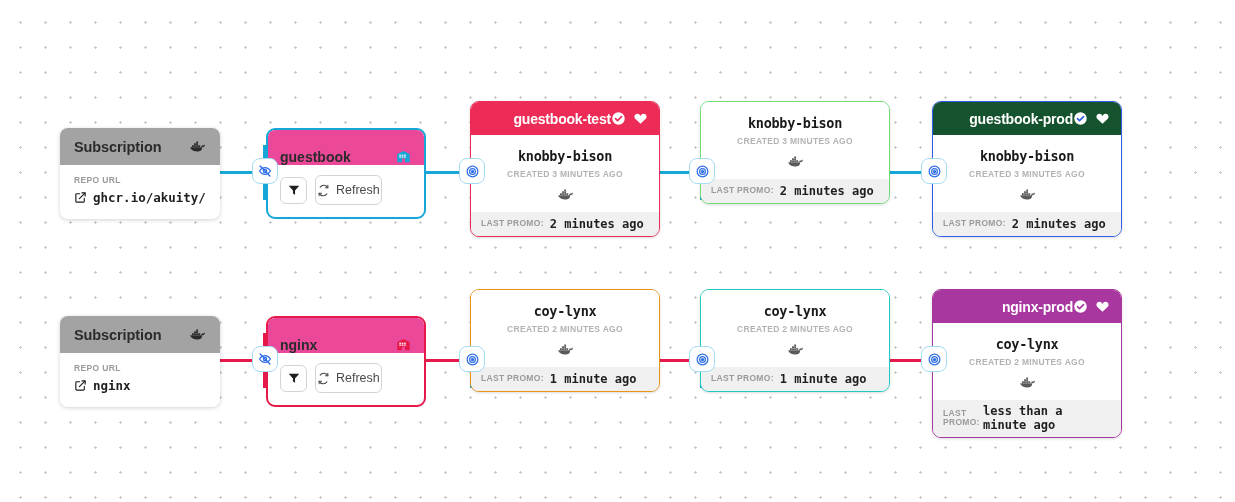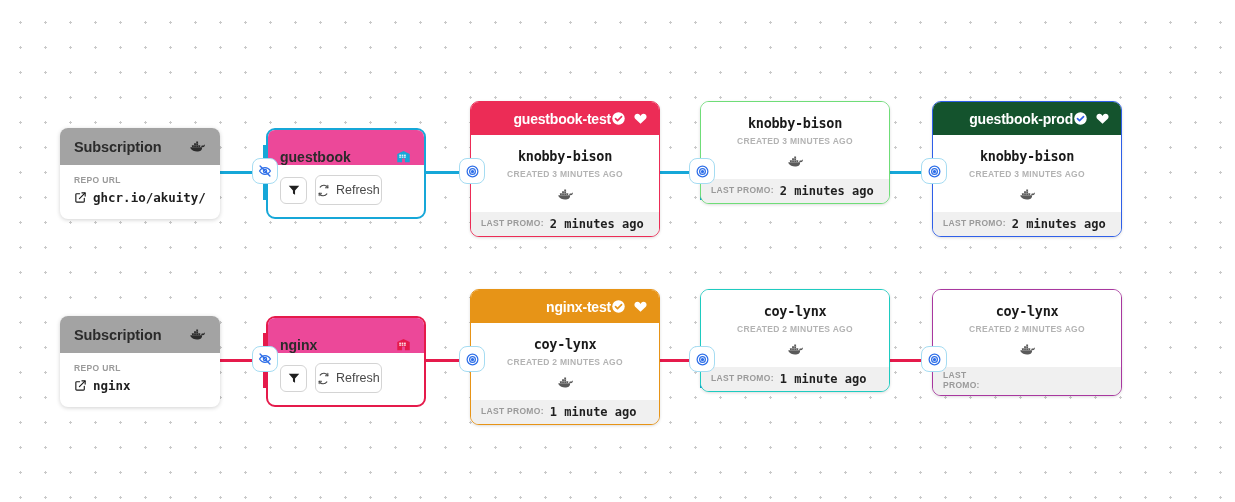--- a/index.html
+++ b/index.html
@@ -480,36 +480,20 @@
         <svg width="15" height="15" viewBox="0 0 24 24">
           <g fill="none" stroke="#2f6fe8" stroke-width="2">
         <circle cx="12" cy="12" r="8.6"></circle>
             <circle cx="12" cy="12" r="4.6"></circle>
         <circle cx="12" cy="12" r="1.6" fill="#2f6fe8"></circle>
       </g>
         </svg>
       </span>
     </div>
     <div class="stage" style="left:470px;top:289px;border-color:#e79417;">
-      <div class="stage-head" style="background:#e79417;">
-        <span class="stage-name">nginx-test</span>
-        <span class="stage-head-icons">
-          <span style="display:flex;">
-            <svg width="15" height="15" viewBox="0 0 24 24">
-        <circle cx="12" cy="12" r="10" fill="#fff"></circle>
-        <path d="M7.2 12.3 10.4 15.5 16.9 8.9" fill="none" stroke="#e79417" stroke-width="2.6" stroke-linecap="round" stroke-linejoin="round"></path>
-      </svg>
-          </span>
-          <span style="display:flex;">
-            <svg width="15" height="15" viewBox="0 0 24 24">
-              <path fill="#ffffff" d="M12 20.5 3.9 12.8C1.6 10.6 1.8 6.9 4.3 5.1c2-1.4 4.8-1 6.4 1l1.3 1.7 1.3-1.7c1.6-2 4.4-2.4 6.4-1 2.5 1.8 2.7 5.5.4 7.7z"></path>
-            </svg>
-          </span>
-        </span>
-      </div>
       <div class="stage-body">
         <div class="freight">coy-lynx</div>
         <div class="created">CREATED 2 MINUTES AGO</div>
         <div class="docker-wrap">
           <span style="display:flex;">
             <svg width="17" height="17" viewBox="0 0 24 24">
               <g fill="#5a5a5a">
         <rect x="4.2" y="10.2" width="2.6" height="2.4" rx=".3"></rect>
         <rect x="7.2" y="10.2" width="2.6" height="2.4" rx=".3"></rect>
         <rect x="10.2" y="10.2" width="2.6" height="2.4" rx=".3"></rect>
@@ -572,20 +556,36 @@
         <svg width="15" height="15" viewBox="0 0 24 24">
           <g fill="none" stroke="#2f6fe8" stroke-width="2">
         <circle cx="12" cy="12" r="8.6"></circle>
             <circle cx="12" cy="12" r="4.6"></circle>
         <circle cx="12" cy="12" r="1.6" fill="#2f6fe8"></circle>
       </g>
         </svg>
       </span>
     </div>
     <div class="stage" style="left:932px;top:289px;border-color:#a8379f;">
+      <div class="stage-head" style="background:#a8379f;">
+        <span class="stage-name">nginx-prod</span>
+        <span class="stage-head-icons">
+          <span style="display:flex;">
+            <svg width="15" height="15" viewBox="0 0 24 24">
+        <circle cx="12" cy="12" r="10" fill="#fff"></circle>
+        <path d="M7.2 12.3 10.4 15.5 16.9 8.9" fill="none" stroke="#a8379f" stroke-width="2.6" stroke-linecap="round" stroke-linejoin="round"></path>
+      </svg>
+          </span>
+          <span style="display:flex;">
+            <svg width="15" height="15" viewBox="0 0 24 24">
+              <path fill="#ffffff" d="M12 20.5 3.9 12.8C1.6 10.6 1.8 6.9 4.3 5.1c2-1.4 4.8-1 6.4 1l1.3 1.7 1.3-1.7c1.6-2 4.4-2.4 6.4-1 2.5 1.8 2.7 5.5.4 7.7z"></path>
+            </svg>
+          </span>
+        </span>
+      </div>
       <div class="stage-body">
         <div class="freight">coy-lynx</div>
         <div class="created">CREATED 2 MINUTES AGO</div>
         <div class="docker-wrap">
           <span style="display:flex;">
             <svg width="17" height="17" viewBox="0 0 24 24">
               <g fill="#5a5a5a">
         <rect x="4.2" y="10.2" width="2.6" height="2.4" rx=".3"></rect>
         <rect x="7.2" y="10.2" width="2.6" height="2.4" rx=".3"></rect>
         <rect x="10.2" y="10.2" width="2.6" height="2.4" rx=".3"></rect>
@@ -595,15 +595,16 @@
         <rect x="10.2" y="4.9" width="2.6" height="2.2" rx=".3"></rect>
         <path d="M2 13h16.2c.7 1.9-.1 3.6-1.3 4.5-1.5 1.1-3.6 1.4-5.6 1.4-3.8 0-7.2-1.3-9-4.2-.4-.6-.5-1.1-.3-1.7z"></path>
         <path d="M17.4 11.2c.9-.6 1.9-.7 2.9-.4.2-1 .9-1.6 1.7-1.8.5.9.5 2 0 2.8-.6.9-1.7 1.3-2.9 1.3h-1.7z"></path>
       </g>
             </svg>
           </span>
         </div>
       </div>
       <div class="stage-foot">
         <span class="promo-label two-line">LAST PROMO:</span>
+        <span class="promo-value">less than a minute ago</span>
       </div>
     </div>
   </div>
 
 </body></html>

